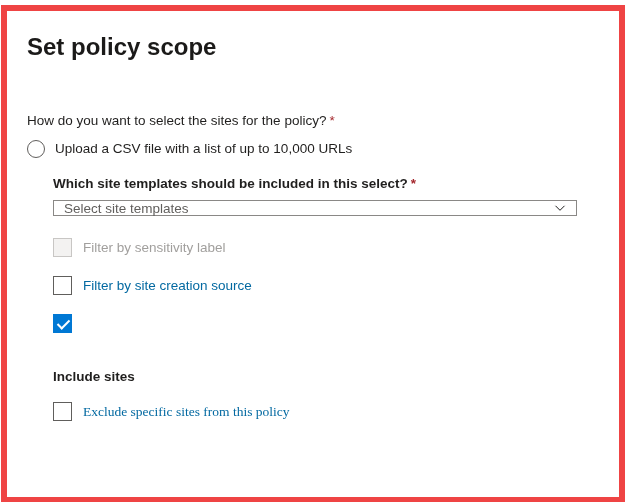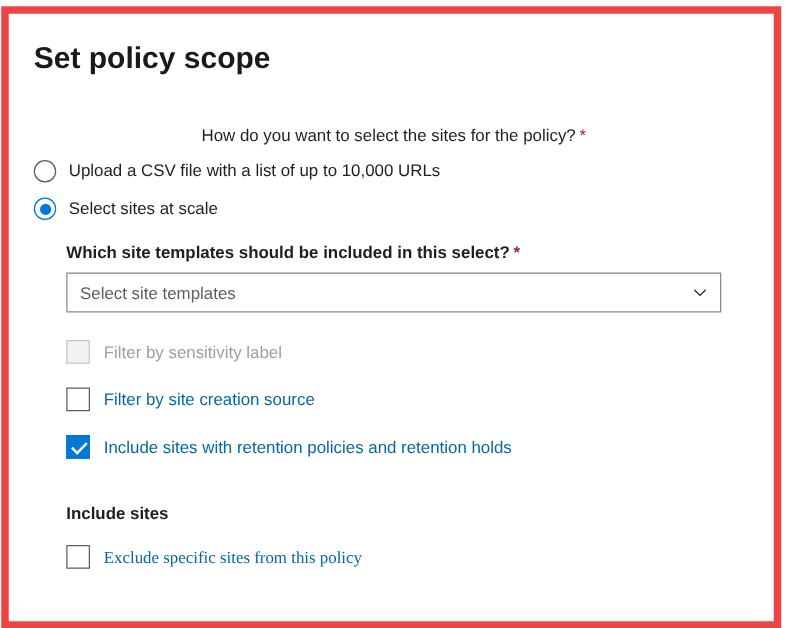--- a/index.html
+++ b/index.html
@@ -35,23 +35,22 @@
     font-size: 24px;
     font-weight: bold;
     color: #1b1a19;
     letter-spacing: 0px;
     margin: 0 0 0 0;
     padding-top: 6px;
   }
   .question {
     font-size: 13.5px;
     color: #201f1e;
-    margin-top: 40px;
+    margin-top: 52px;
     margin-bottom: 12px;
-    text-align: center;
   }
   .req {
     color: #a4262c;
     margin-left: 3px;
   }
   
   .radio-row {
     display: flex;
     align-items: center;
     margin-bottom: 12px;
@@ -94,21 +93,21 @@
     margin-top: 18px;
   }
   .sub-question {
     font-size: 13.5px;
     font-weight: bold;
     color: #201f1e;
     margin-bottom: 9px;
   }
   .dropdown {
     width: 524px;
-    height: 32px;
+    height: 16px;
     border: 1px solid #8a8886;
     box-sizing: border-box;
     background: #ffffff;
     display: flex;
     align-items: center;
     justify-content: space-between;
     padding: 0 10px 0 10px;
     cursor: pointer;
   }
   .dropdown-text {
@@ -188,24 +187,20 @@
 
     <div class="question">
       <span>How do you want to select the sites for the policy?</span><span class="req">*</span>
     </div>
 
     <div class="radio-row">
       <span class="radio"></span>
       <span class="radio-label">Upload a CSV file with a list of up to 10,000 URLs</span>
     </div>
 
-    <div class="radio-row">
-      <span class="radio checked"></span>
-      <span class="radio-label">Select sites at scale</span>
-    </div>
 
     <div class="indent">
 
       <div class="sub-question">
         <span>Which site templates should be included in this select?</span><span class="req">*</span>
       </div>
 
       <div class="dropdown">
         <span class="dropdown-text">Select site templates</span>
         <span class="chevron">
@@ -220,21 +215,20 @@
         <span class="check-label disabled">Filter by sensitivity label</span>
       </div>
 
       <div class="check-row">
         <span class="checkbox"></span>
         <span class="check-label">Filter by site creation source</span>
       </div>
 
       <div class="check-row">
         <span class="checkbox checked"></span>
-        <span class="check-label">Include sites with retention policies and retention holds</span>
       </div>
 
       <div class="section-head">Include sites</div>
 
       <div class="check-row exclude-row">
         <span class="checkbox"></span>
         <span class="check-label">Exclude specific sites from this policy</span>
       </div>
 
     </div>

